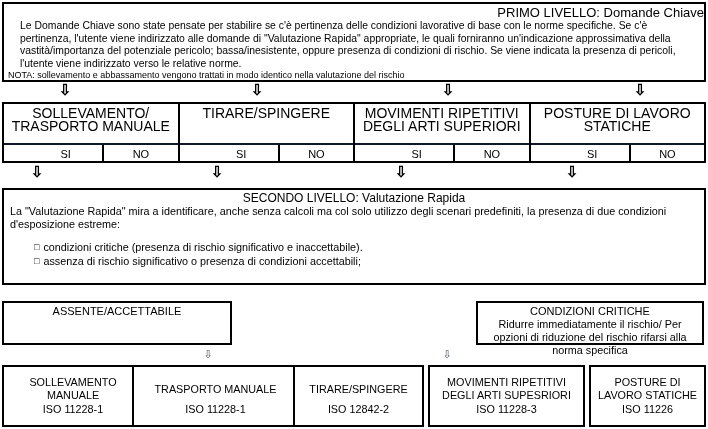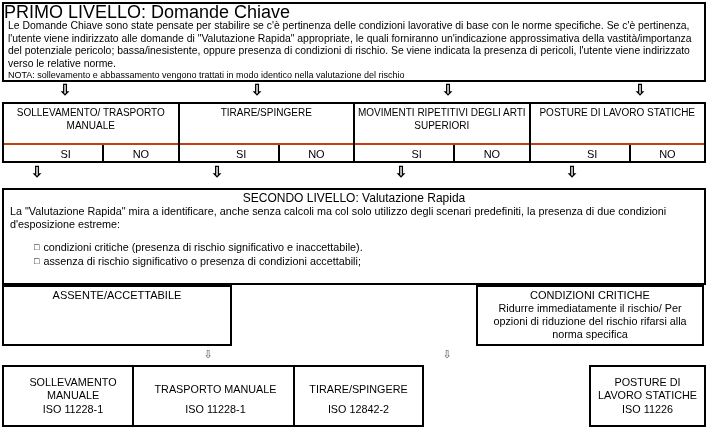--- a/index.html
+++ b/index.html
@@ -4,49 +4,49 @@
 <style>
   html,body { margin:0; padding:0; background:#fff; }
   .page {
     position:relative; width:708px; height:429px; background:#ffffff;
     font-family:"Liberation Sans", sans-serif; color:#000; overflow:hidden;
   }
   .box { position:absolute; box-sizing:border-box; border:2px solid #000; background:#fff; }
 
   
   .lvl1 { left:2px; top:2px; width:704px; height:80px; }
-  .lvl1-title { text-align:left; font-size:18px; line-height:15px; margin-top:1px; }
-  .lvl1-body  { font-size:10.4px; line-height:12.5px; padding:0 4px; text-align:left; }
+  .lvl1-title { text-align:right; font-size:13px; line-height:15px; margin-top:1px; }
+  .lvl1-body  { font-size:10.4px; line-height:12.5px; padding:0 16px; text-align:left; }
   .lvl1-note  { font-size:9px; line-height:11px; padding:0 4px; }
 
   
   .arr { position:absolute; transform:translateX(-50%); font-weight:bold; font-size:15px; line-height:16px; color:#000; }
   .arr-row1 { top:82px; }
   .arr-row2 { top:164px; }
   .arr-thin { position:absolute; transform:translateX(-50%); top:348px; font-size:11px; line-height:13px; color:#4a5568; font-weight:normal; }
 
   
   .cat-table { left:2px; top:102px; width:704px; height:61px; display:flex; }
   .cat-col { flex:1 1 0; border-right:2px solid #000; display:flex; flex-direction:column; }
   .cat-col:last-child { border-right:none; }
-  .cat-head { height:36px; border-bottom:2px solid #c2410c; text-align:center; font-size:10px; line-height:12.5px; padding-top:3px; }
+  .cat-head { height:36px; border-bottom:2px solid #0f172a; text-align:center; font-size:14px; line-height:12.5px; padding-top:3px; }
   .cat-answers { flex:1; display:flex;padding-left:25px; }
   .cell-si { flex:1; border-right:2px solid #000; text-align:center; font-size:11px; padding-top:3px; }
   .cell-no { flex:1; text-align:center; font-size:11px; padding-top:3px; }
 
   
   .lvl2 { left:2px; top:188px; width:704px; height:97px; }
   .lvl2-title { text-align:center; font-size:12px; line-height:14px; margin-top:1px; }
   .lvl2-body { font-size:10.8px; line-height:13px; padding:0 6px; }
   .lvl2-bullet { font-size:10.8px; line-height:13px; padding-left:30px; }
   .lvl2-bullet.second { margin-top:10px; }
   .sq { display:inline-block; margin-right:4px; font-size:9px; position:relative; top:-1px; }
 
   
-  .outcome { top:285px; height:61px; }
+  .outcome { top:301px; height:44px; }
   .outcome .o-title { text-align:center; font-size:11px; line-height:13px; margin-top:2px; }
   .outcome .o-body  { text-align:center; font-size:10.8px; line-height:13px; padding:0 4px; }
   .o1 { left:2px;   width:230px; }
   .o2 { left:236px; width:236px; }
   .o3 { left:476px; width:228px; }
 
   
   .norm { top:365px; height:62px; display:flex; flex-direction:column; align-items:center; justify-content:center; text-align:center; font-size:10.8px; line-height:13px; }
   .norm .n-name { min-height:26px; display:flex; align-items:center; justify-content:center; padding:0 3px; }
   .norm .n-iso  { margin-top:1px; }
@@ -135,18 +135,22 @@
     <div class="n-iso">ISO 11228-1</div>
   </div>
   <div class="box norm n2">
     <div class="n-name">TRASPORTO MANUALE</div>
     <div class="n-iso">ISO 11228-1</div>
   </div>
   <div class="box norm n3">
     <div class="n-name">TIRARE/SPINGERE</div>
     <div class="n-iso">ISO 12842-2</div>
   </div>
+  <div class="box norm n4">
+    <div class="n-name">MOVIMENTI RIPETITIVI DEGLI ARTI SUPESRIORI</div>
+    <div class="n-iso">ISO 11228-3</div>
+  </div>
   <div class="box norm n5">
     <div class="n-name">POSTURE DI LAVORO STATICHE</div>
     <div class="n-iso">ISO 11226</div>
   </div>
 
 </div>
 
 </body></html>

